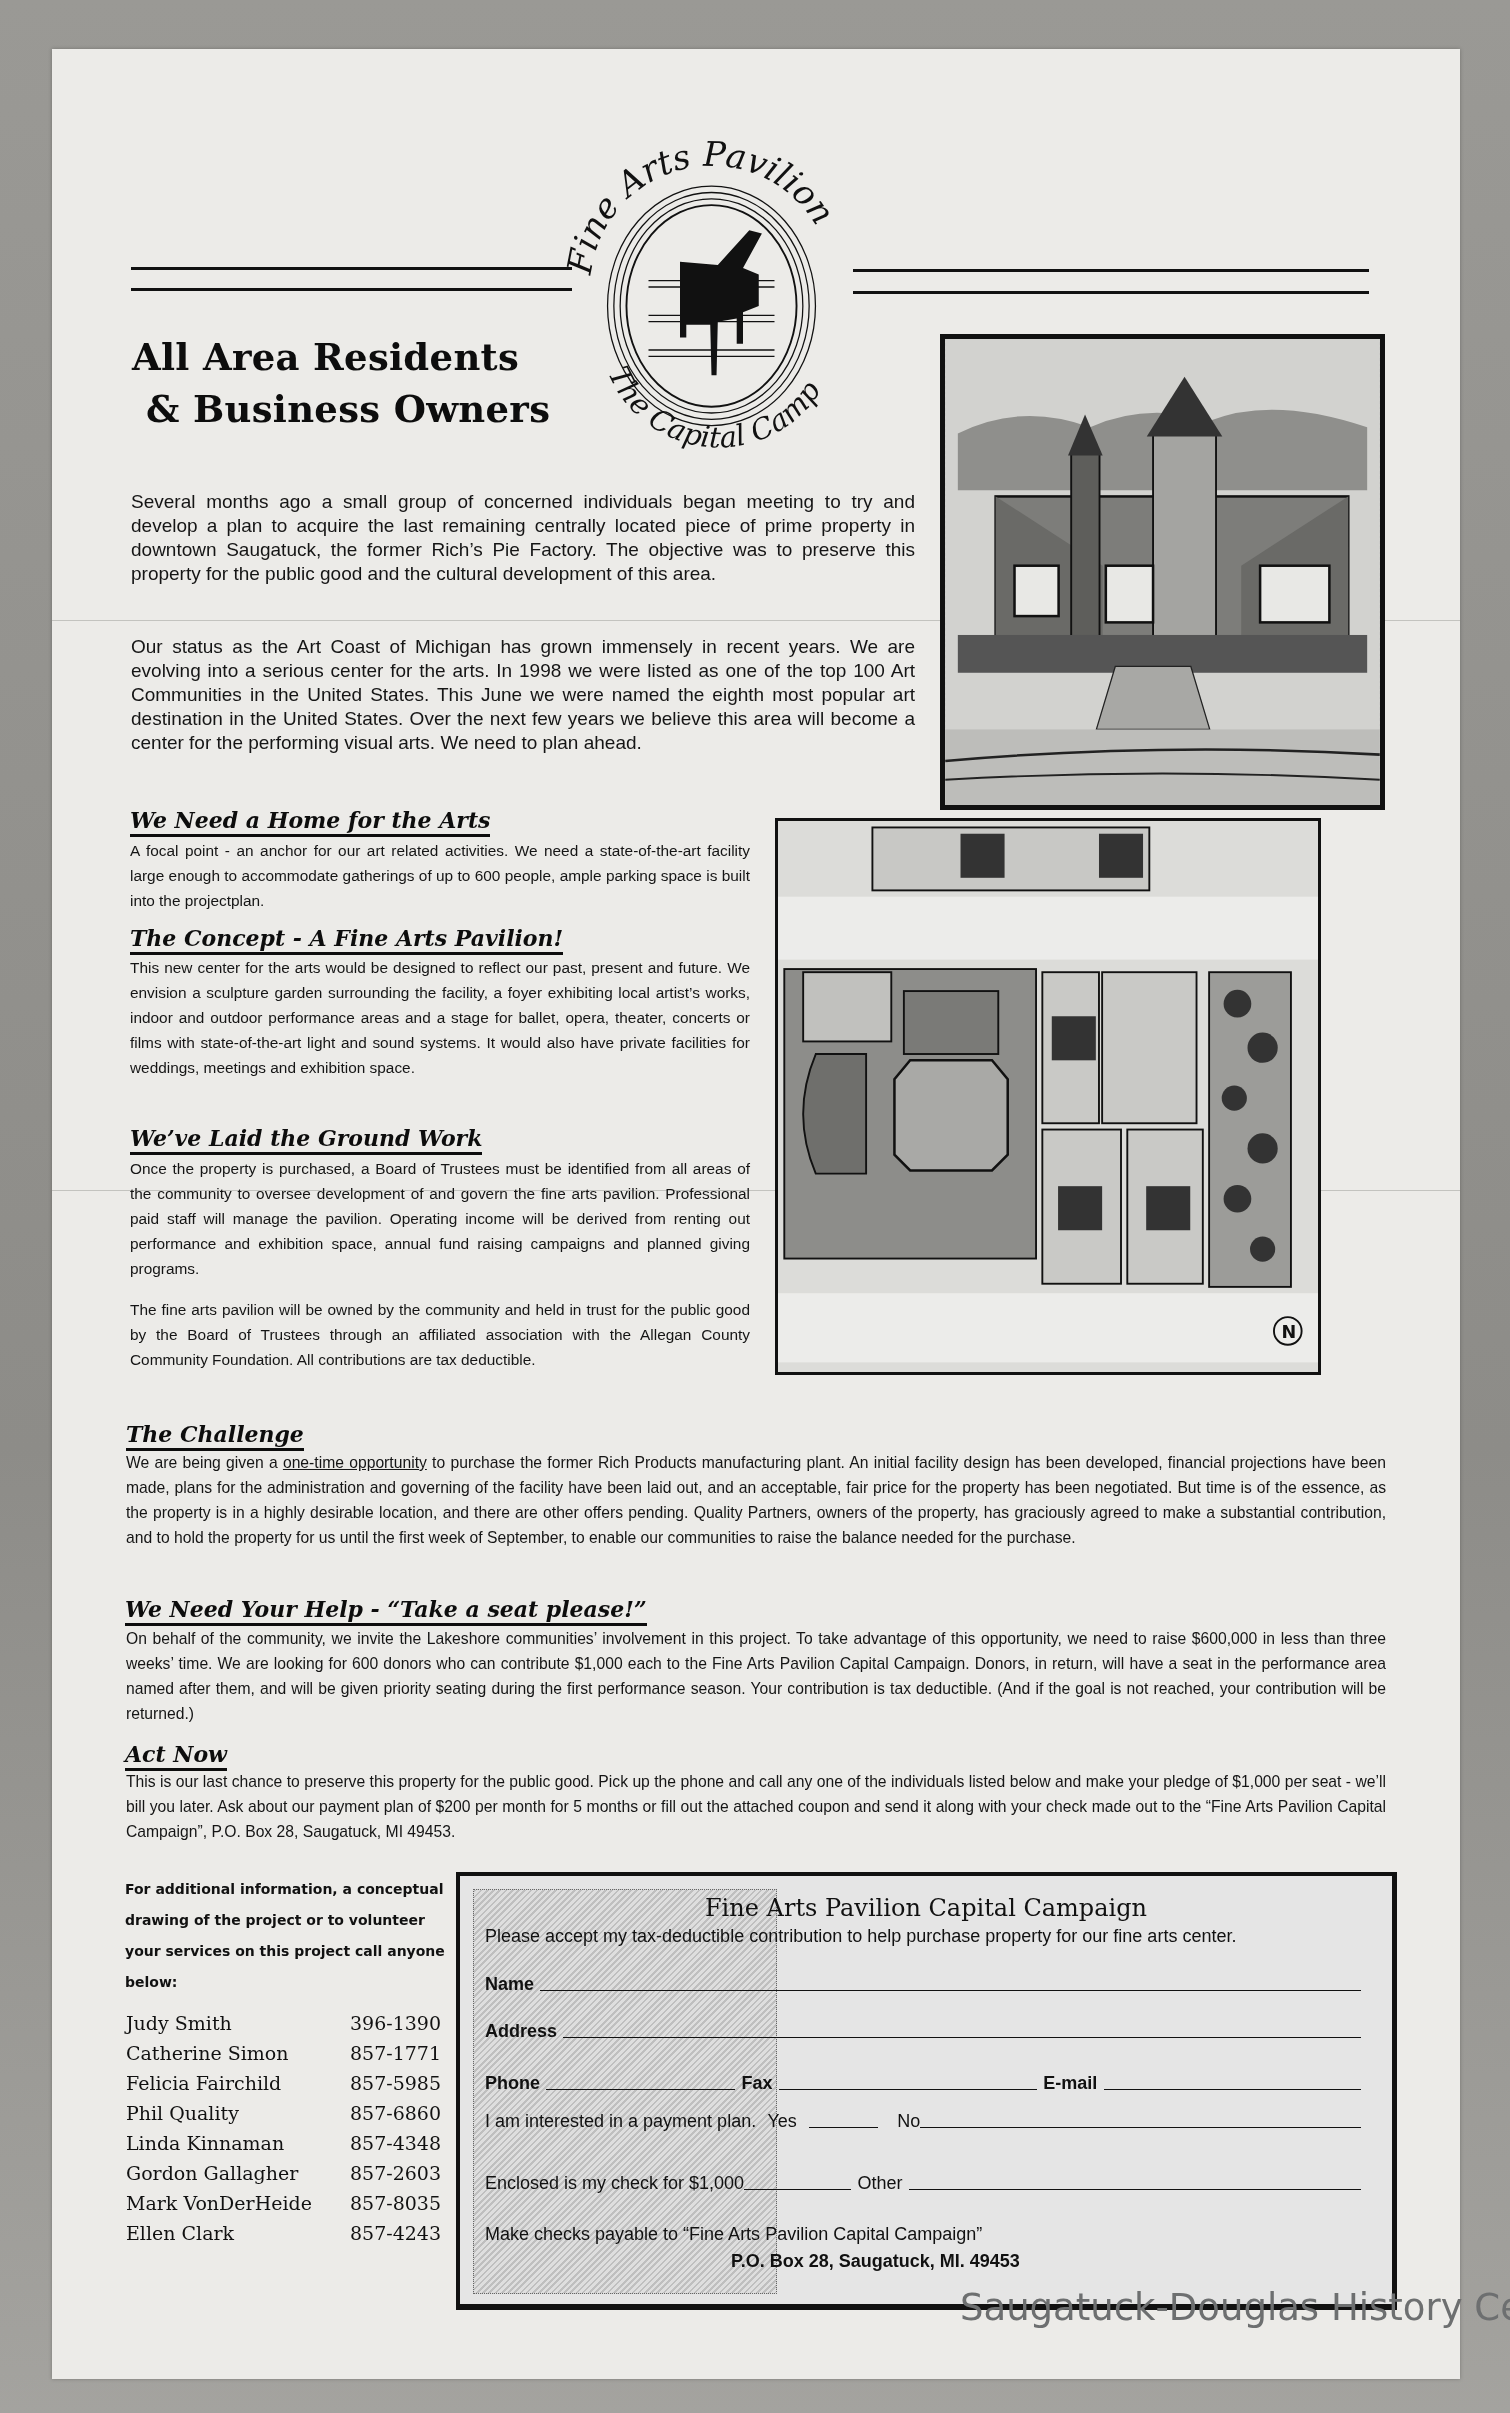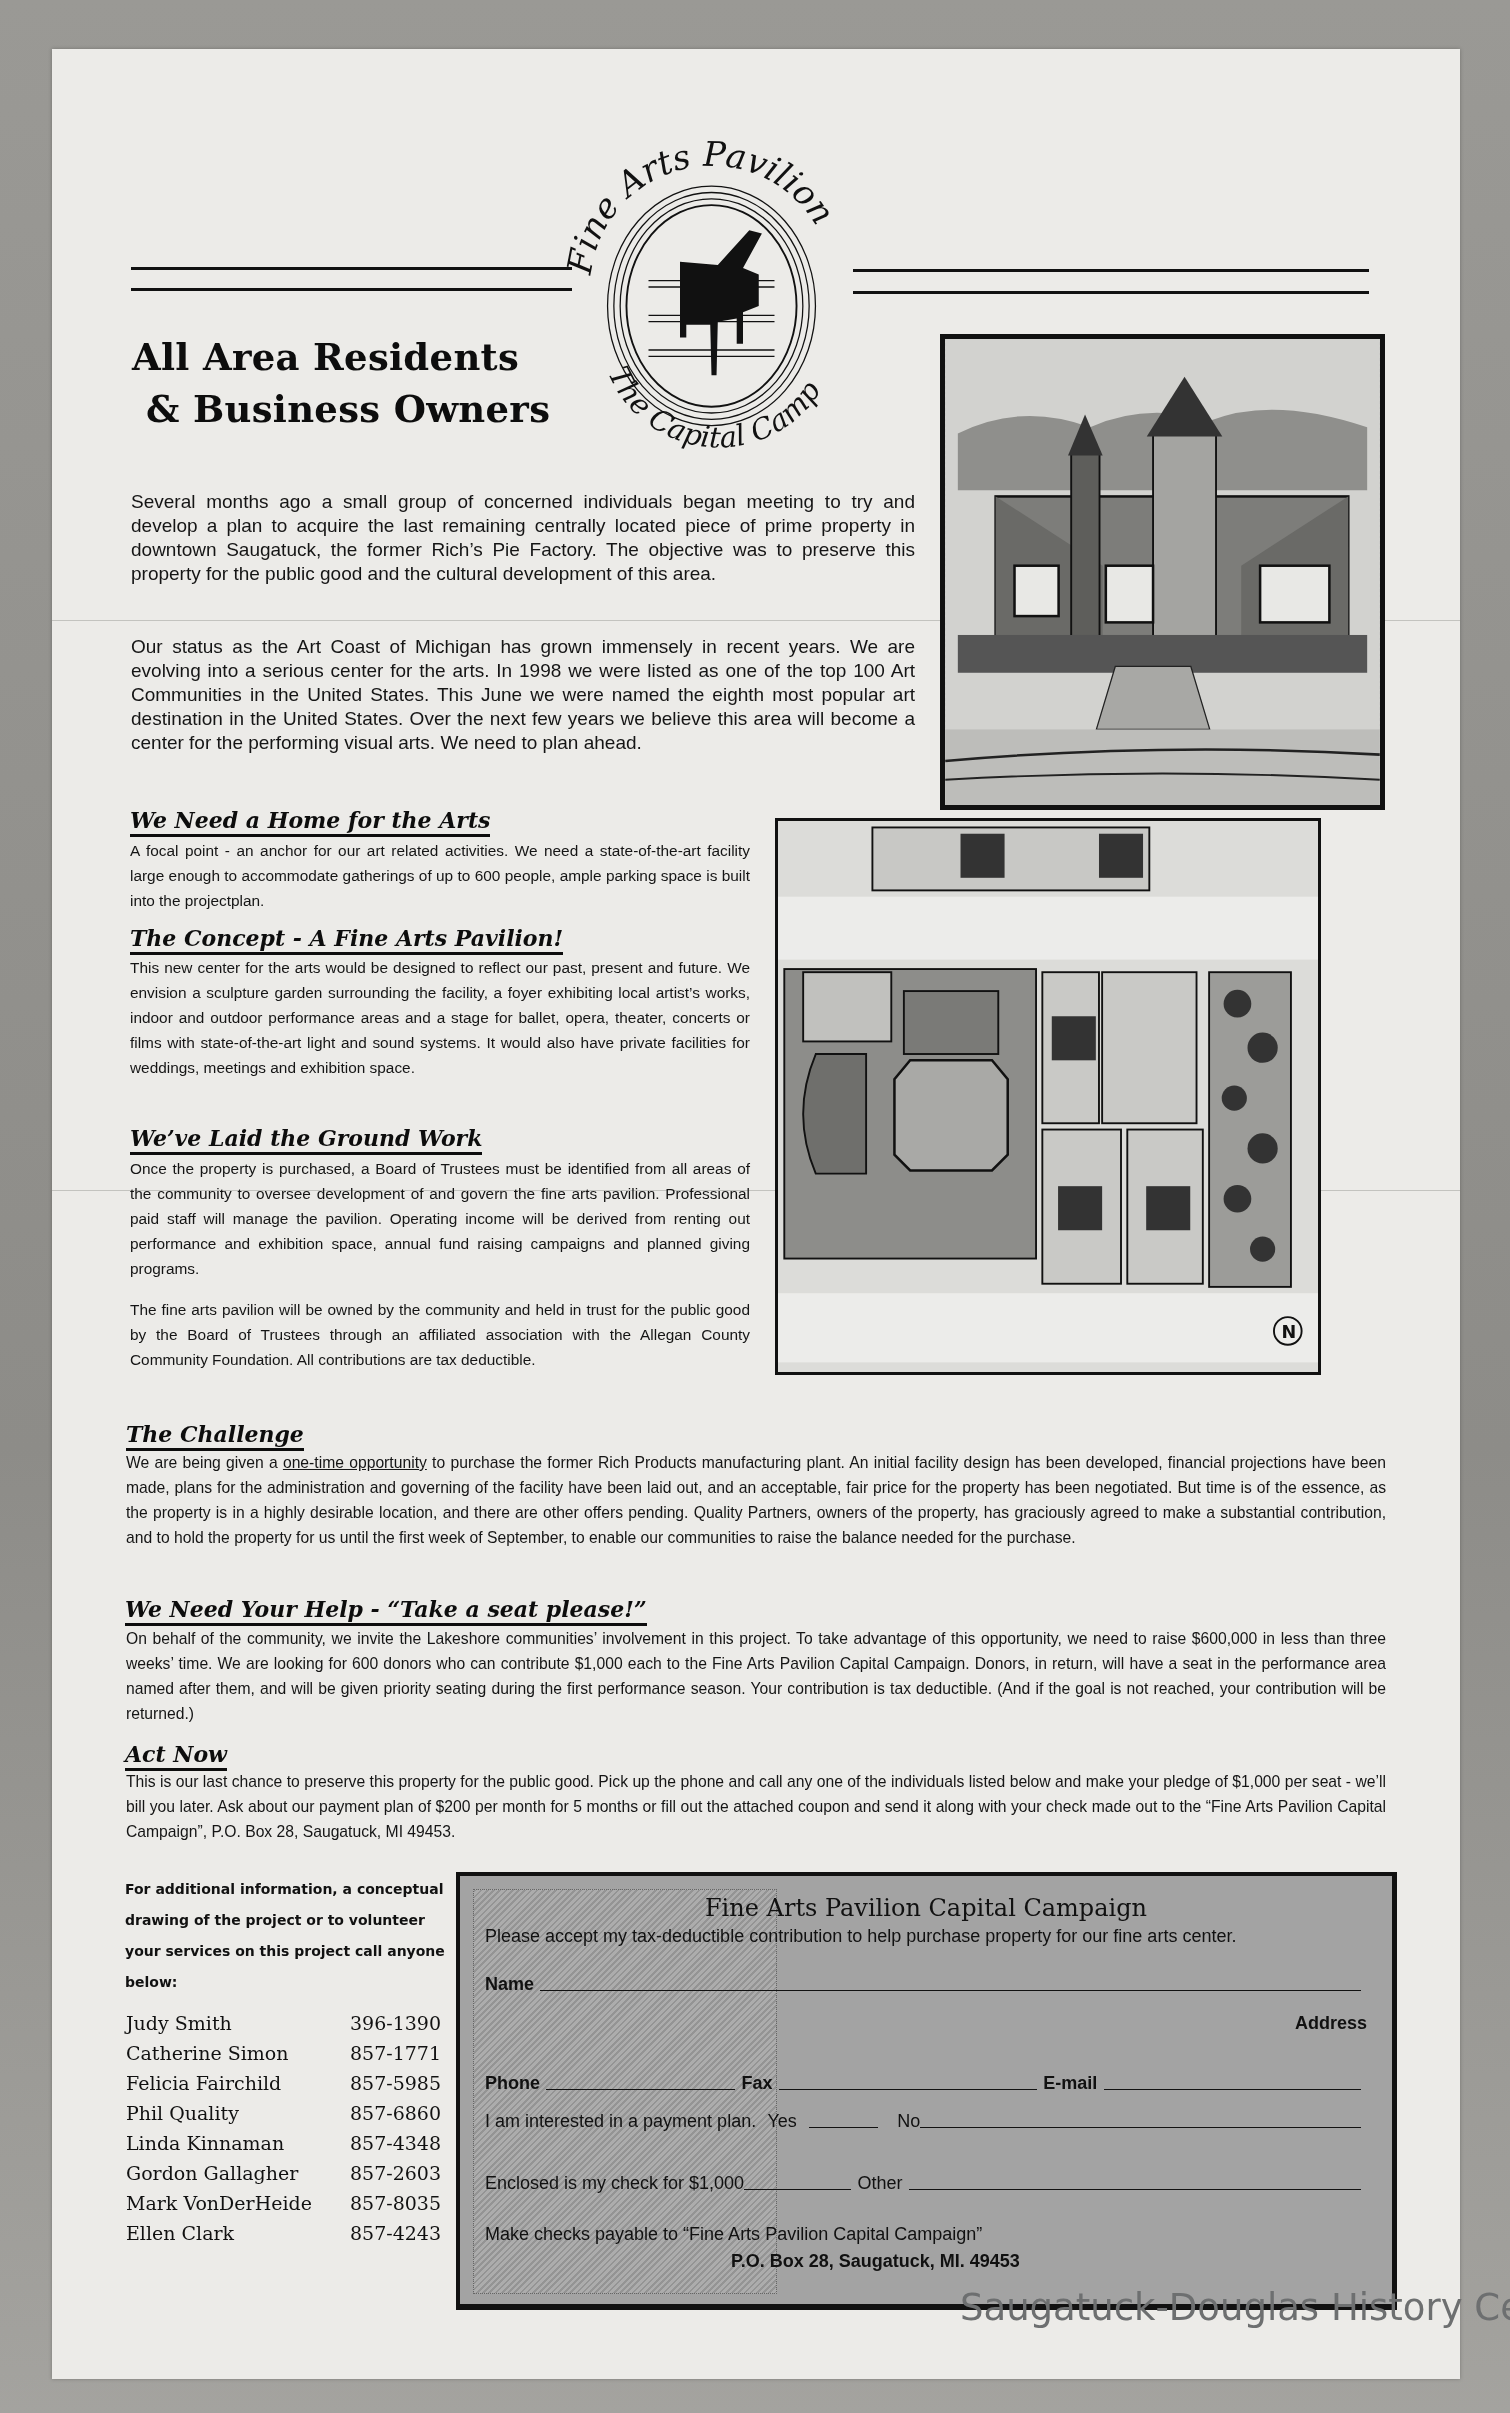--- a/index.html
+++ b/index.html
@@ -14,21 +14,21 @@
   .body-text{position:absolute;font-family:"Liberation Sans",sans-serif;font-size:19px;line-height:24px;text-align:justify;color:#151515;}
   .small-text{position:absolute;font-family:"Liberation Sans",sans-serif;font-size:15.7px;line-height:25px;text-align:justify;color:#151515;}
   .wide-text{position:absolute;left:126px;width:1260px;font-family:"Liberation Sans",sans-serif;font-size:15.7px;line-height:25px;text-align:justify;color:#151515;}
   .heading{position:absolute;font-family:"DejaVu Serif",serif;font-weight:bold;font-size:22px;line-height:28px;color:#0d0d0d;border-bottom:3.1px solid #0d0d0d;padding-bottom:0;white-space:nowrap;font-style:italic;}
   .u{text-decoration:underline;}
   .sketch{position:absolute;border:5px solid #111;background:repeating-linear-gradient(45deg,#cfcfcc 0 1.9px,#bdbdba 1.9px 3.8px);}
   .plan{position:absolute;border:3.8px solid #111;background:#d8d8d5;overflow:hidden;}
   .contact-intro{position:absolute;left:125px;top:1874px;width:328px;font-family:"DejaVu Sans",sans-serif;font-weight:bold;font-size:14px;line-height:31px;color:#111;}
   .contacts{position:absolute;left:126px;top:2008px;width:315px;font-family:"DejaVu Serif",serif;font-size:19px;line-height:30px;color:#111;}
   .contacts .row{display:flex;justify-content:space-between;}
-  .coupon{position:absolute;left:456px;top:1872px;width:932px;height:428px;border:4.4px solid #111;border-bottom-width:6.3px;border-right-width:5px;background:#a3a3a3;}
+  .coupon{position:absolute;left:456px;top:1872px;width:932px;height:428px;border:4.4px solid #111;border-bottom-width:6.3px;border-right-width:5px;background:#e5e5e5;}
   .coupon-ghost{position:absolute;left:12.6px;top:12.6px;width:302px;height:403px;border:1.9px dotted #666;background:repeating-linear-gradient(135deg,rgba(120,120,120,.35) 0 1.9px,rgba(200,200,200,.25) 1.9px 4.4px);}
   .coupon-title{position:absolute;left:0;right:0;top:17.6px;text-align:center;font-family:"DejaVu Serif",serif;font-size:24px;color:#111;}
   .coupon-line{position:absolute;left:25px;font-family:"Liberation Sans",sans-serif;font-size:18px;color:#111;white-space:nowrap;display:flex;align-items:flex-end;}
   .blank{display:inline-block;border-bottom:1.9px solid #111;height:0;margin:0 6.3px 3.8px 6.3px;}
   .watermark{position:absolute;left:960px;top:2286px;font-family:"DejaVu Sans",sans-serif;font-size:37px;color:#6d6f70;white-space:nowrap;}
 </style>
 </head>
 <body>
 
 <div class="bg-top"></div>
@@ -187,21 +187,21 @@
 </div>
 
 <div class="coupon">
   <div class="coupon-ghost"></div>
   <div class="coupon-title">Fine Arts Pavilion Capital Campaign</div>
   <div class="coupon-line" style="top:50px;font-size:18px;">Please accept my tax-deductible contribution to help purchase property for our fine arts center.</div>
   <div class="coupon-line" style="top:98px;right:25px;">
     <span style="font-weight:bold;">Name</span>
       <span class="blank" style="flex:1;"></span>
   </div>
-  <div class="coupon-line" style="top:137px;right:25px;flex-direction:column;">
+  <div class="coupon-line" style="top:145px;right:25px;">
     <span style="font-weight:bold;">Address</span>
       <span class="blank" style="flex:1;"></span>
   </div>
   <div class="coupon-line" style="top:197px;right:25px;">
     <span style="font-weight:bold;">Phone</span>
       <span class="blank" style="width:189px;"></span>
     <span style="font-weight:bold;">Fax</span>
       <span class="blank" style="width:258px;"></span>
     <span style="font-weight:bold;">E-mail</span>
       <span class="blank" style="flex:1;"></span>

